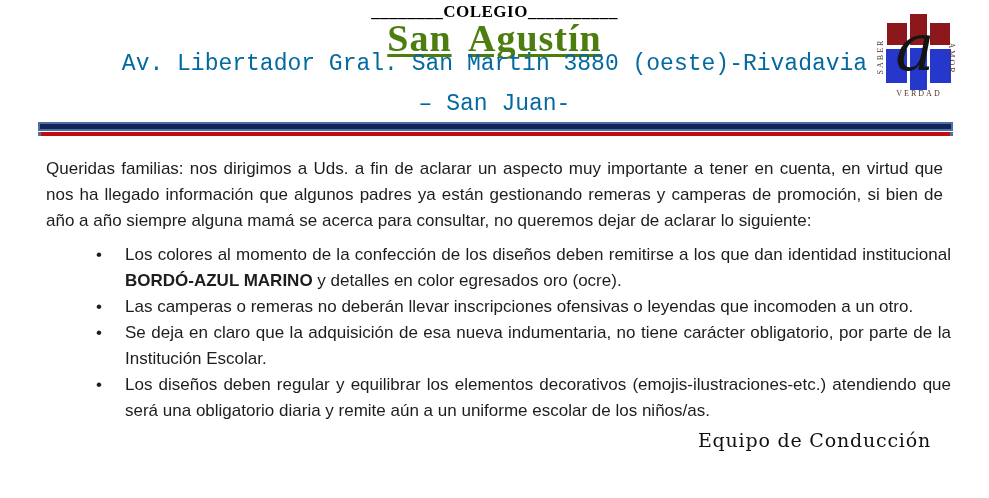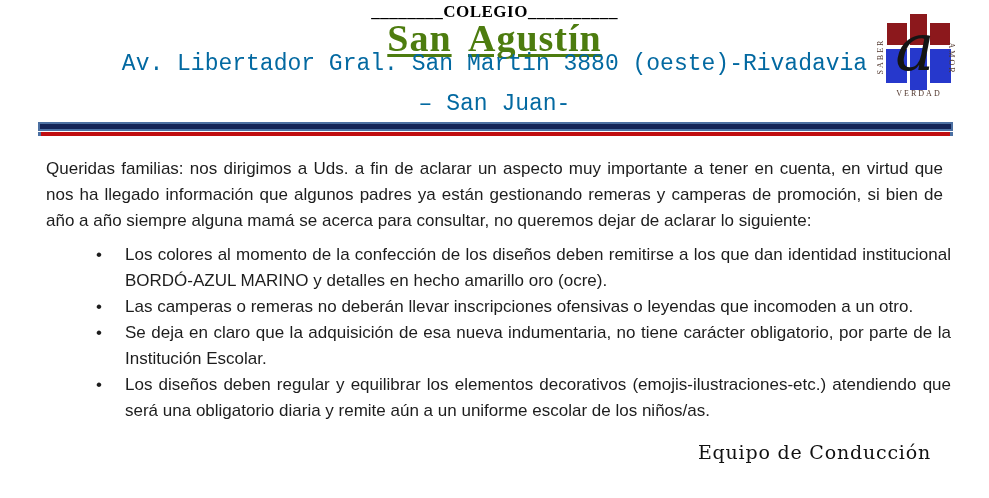--- a/index.html
+++ b/index.html
@@ -93,29 +93,29 @@
   }
   .letter-body p { margin: 8px; }
   ul.bullets { margin: 0; padding: 0; list-style: none; }
   ul.bullets li { position: relative; padding-left: 87px; }
   ul.bullets li::before {
     content: "\2022";
     position: absolute;
     left: 58px;
     top: 0;
   }
-  .bullet-bold { font-weight: normal; margin-top: 44px; }
+  .bullet-bold { font-weight: bold; margin-top: 44px; }
   .signature {
     font-family: "DejaVu Serif", serif;
     font-size: 19px;
     line-height: 24px;
     letter-spacing: 0.8px;
     text-align: right;
     padding-right: 20px;
-    margin-top: 16px;
+    margin-top: 4px;
     color: #111;
   }
 </style>
 </head>
 <body>
 
 <div class="page">
 
   <header class="letterhead">
     <div class="colegio-line"><span>________</span><span>COLEGIO</span><span>__________</span></div>
@@ -139,21 +139,21 @@
 
   <div class="divider">
     <div class="divider-navy"></div>
     <div class="divider-red"></div>
   </div>
 
   <main class="letter-body">
     <p class="intro">Queridas familias: nos dirigimos a Uds. a fin de aclarar un aspecto muy importante a tener en cuenta, en virtud que nos ha llegado información que algunos padres ya están gestionando remeras y camperas de promoción, si bien de año a año siempre alguna mamá se acerca para consultar, no queremos dejar de aclarar lo siguiente:</p>
 
     <ul class="bullets">
-      <li><span>Los colores al momento de la confección de los diseños deben remitirse a los que dan identidad institucional </span><span class="bullet-bold">BORDÓ-AZUL MARINO</span><span> y detalles en hecho amarillo oro (ocre).</span></li>
+      <li><span>Los colores al momento de la confección de los diseños deben remitirse a los que dan identidad institucional </span><span class="bullet-bold">BORDÓ-AZUL MARINO</span><span> y detalles en color egresados oro (ocre).</span></li>
       <li><span>Las camperas o remeras no deberán llevar inscripciones ofensivas o leyendas que incomoden a un otro.</span><span class="bullet-bold"></span><span></span></li>
       <li><span>Se deja en claro que la adquisición de esa nueva indumentaria, no tiene carácter obligatorio, por parte de la Institución Escolar.</span><span class="bullet-bold"></span><span></span></li>
       <li><span>Los diseños deben regular y equilibrar los elementos decorativos (emojis-ilustraciones-etc.) atendiendo que será una obligatorio diaria y remite aún a un uniforme escolar de los niños/as.</span><span class="bullet-bold"></span><span></span></li>
     </ul>
 
 
     <div class="signature">Equipo de Conducción</div>
   </main>
 
 </div>

